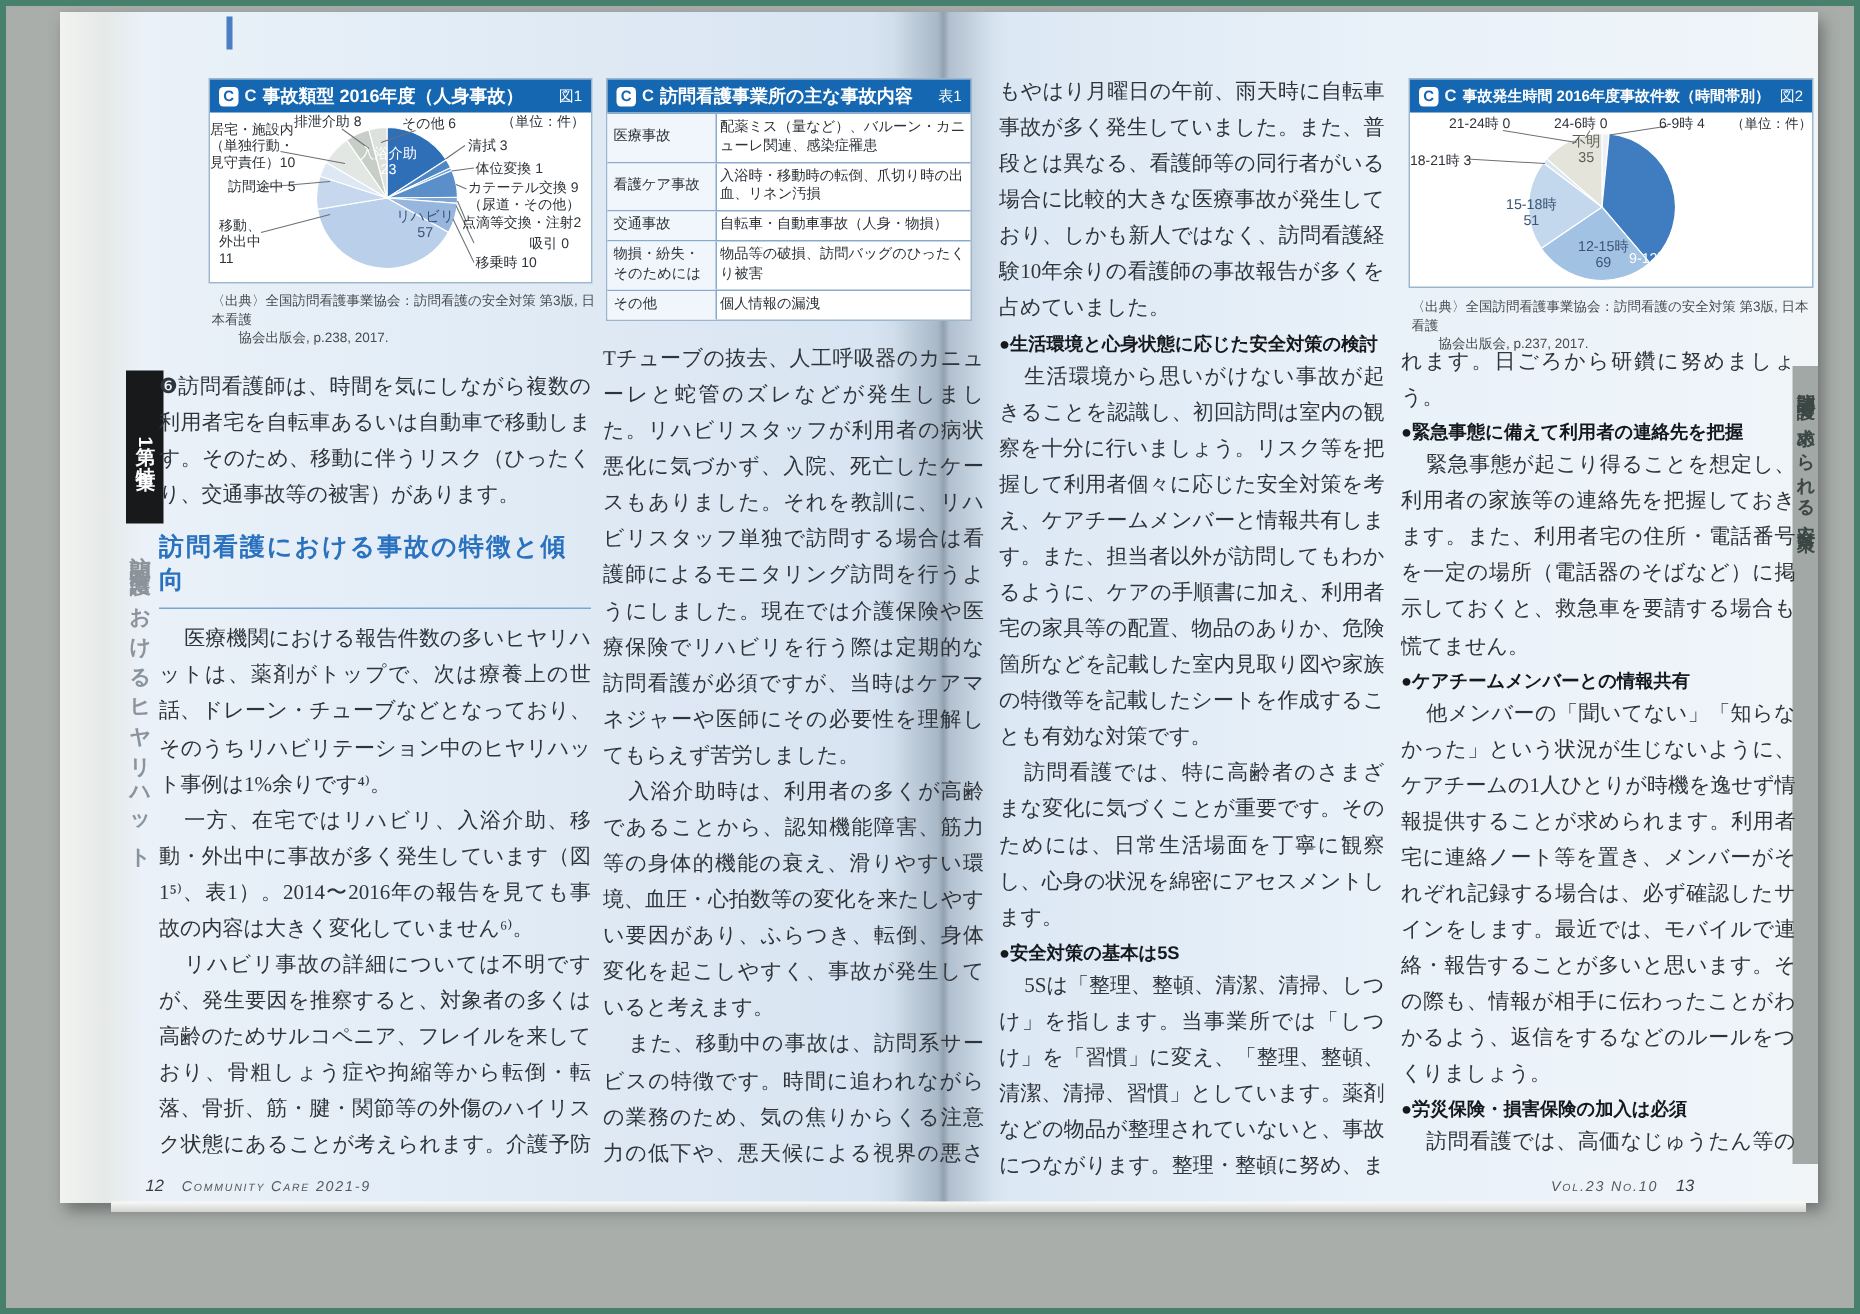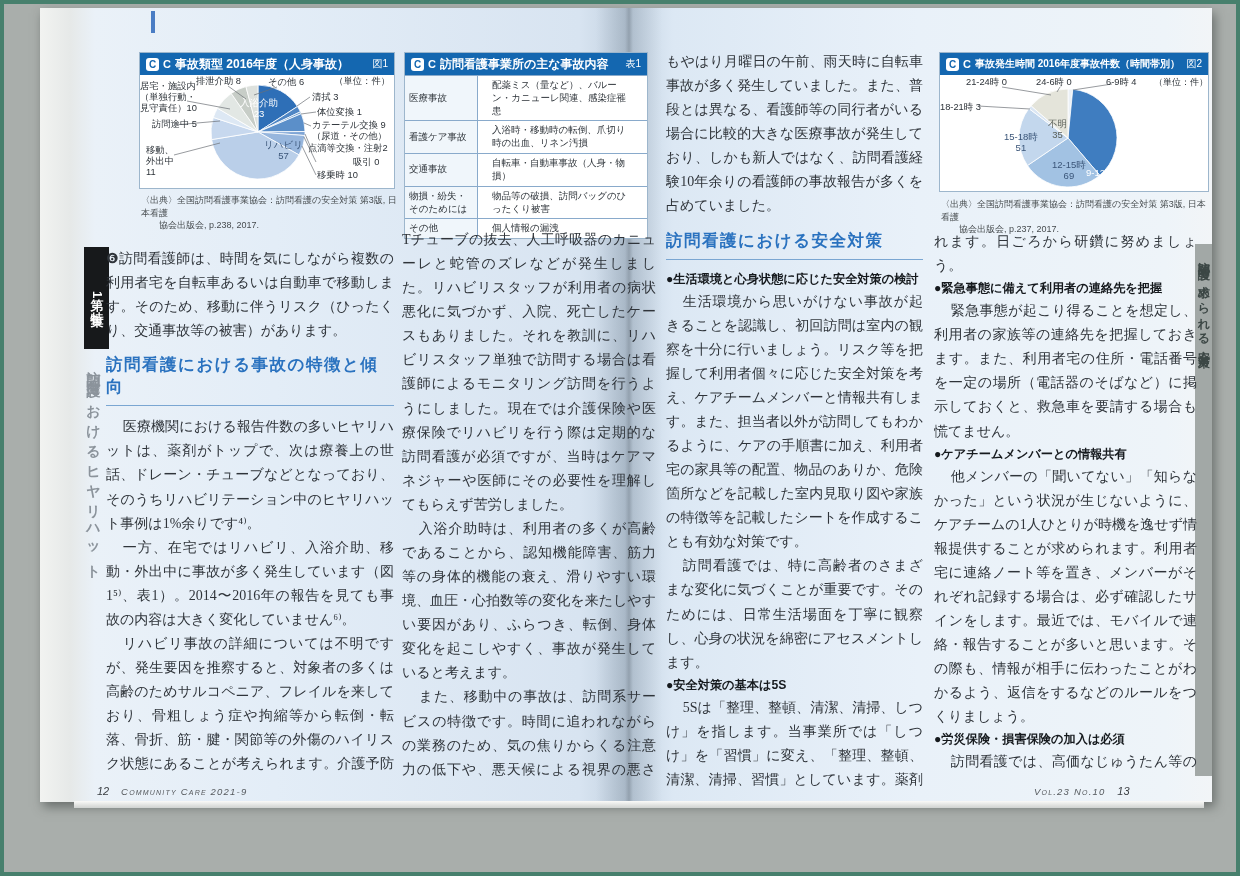--- a/index.html
+++ b/index.html
@@ -39,21 +39,21 @@
   .inlabel{position:absolute;font-size:9.5px;line-height:1.2;text-align:center;white-space:pre-line;color:#2c3238;}
   .inlabel.w{color:#fff;}
   .inlabel.d{color:#3a5578;}
   .ov{position:absolute;left:0;top:0;pointer-events:none;}
   .src{position:absolute;font-size:9px;color:#474c4f;line-height:1.4;white-space:pre-line;}
 
   
   .trow{display:flex;border-top:1px solid #89aacb;font-size:9.5px;line-height:1.35;color:#2c3238;}
   .trow .tl{width:64px;padding:3px 4px;border-right:1px solid #89aacb;background:#f0f6fb;
     display:flex;align-items:center;flex:none;}
-  .trow .tv{flex:1;padding:3px 14px;display:flex;align-items:center;}
+  .trow .tv{flex:1;padding:3px 2px;display:flex;align-items:center;}
 
   
   .col{position:absolute;overflow:hidden;}
   .col p{margin:0;font-size:14px;line-height:1.72;text-align:justify;color:#2f343a;
     font-family:"Liberation Serif","DejaVu Serif","DejaVu Sans",serif;}
   .col p.body-indent{text-indent:1.2em;}
   .col h2{margin:11px 0 9px;font-size:16.5px;color:#2a72bf;font-weight:bold;letter-spacing:1.5px;
     border-bottom:1.5px solid #7aa6d2;padding-bottom:7px;font-family:"Liberation Sans",sans-serif;}
   .col p.subhead{font-family:"Liberation Sans",sans-serif;font-weight:bold;color:#15191d;
     font-size:12.2px;text-align:left;}
@@ -193,21 +193,21 @@
             <line x1="120" y1="12" x2="117" y2="17"></line>
           <line x1="172" y1="9" x2="133" y2="15"></line>
             <line x1="38" y1="31" x2="90" y2="34"></line>
         </g>
       </svg>
       <span class="callout" style="left:26px;top:2px;">21-24時 0</span>
       <span class="callout" style="left:96px;top:2px;">24-6時 0</span>
       <span class="callout" style="left:166px;top:2px;">6-9時 4</span>
       <span class="callout" style="right:0px;top:2px;font-size:9px;">（単位：件）</span>
       <span class="callout" style="left:0px;top:27px;text-align:center;">18-21時 3</span>
-      <span class="inlabel" style="left:108px;top:43px;color:#5a5f58;">不明
+      <span class="inlabel" style="left:108px;top:14px;color:#5a5f58;">不明
 35</span>
       <span class="inlabel w" style="left:146px;top:48px;margin-top:44px;">9-12時
 96</span>
       <span class="inlabel d" style="left:112px;top:84px;">12-15時
 69</span>
       <span class="inlabel d" style="left:64px;top:56px;">15-18時
 51</span>
     </div>
   </div>
   <div class="src" style="left:937px;top:194px;width:266px;">〈出典〉全国訪問看護事業協会：訪問看護の安全対策 第3版, 日本看護
@@ -224,21 +224,20 @@
   <div class="col" style="left:398px;top:224px;width:254px;height:548px;">
     <p>Tチューブの抜去、人工呼吸器のカニューレと蛇管のズレなどが発生しました。リハビリスタッフが利用者の病状悪化に気づかず、入院、死亡したケースもありました。それを教訓に、リハビリスタッフ単独で訪問する場合は看護師によるモニタリング訪問を行うようにしました。現在では介護保険や医療保険でリハビリを行う際は定期的な訪問看護が必須ですが、当時はケアマネジャーや医師にその必要性を理解してもらえず苦労しました。</p>
     <p class="body-indent">入浴介助時は、利用者の多くが高齢であることから、認知機能障害、筋力等の身体的機能の衰え、滑りやすい環境、血圧・心拍数等の変化を来たしやすい要因があり、ふらつき、転倒、身体変化を起こしやすく、事故が発生していると考えます。</p>
     <p class="body-indent">また、移動中の事故は、訪問系サービスの特徴です。時間に追われながらの業務のため、気の焦りからくる注意力の低下や、悪天候による視界の悪さが事故につながります。自転車事故では、濡れた道路上の段差、白線、マンホール、点字ブロック等によるスリップが転倒、ケガを発生させています。</p>
     <h2>事故が起こりやすい背景と条件</h2>
 
   </div>
 
   <div class="col" style="left:662px;top:46px;width:257px;height:742px;">
     <p>もやはり月曜日の午前、雨天時に自転車事故が多く発生していました。また、普段とは異なる、看護師等の同行者がいる場合に比較的大きな医療事故が発生しており、しかも新人ではなく、訪問看護経験10年余りの看護師の事故報告が多くを占めていました。</p>
-    <h2>訪問看護における安全対策</h2>
     <p class="subhead">●生活環境と心身状態に応じた安全対策の検討</p>
     <p class="body-indent">生活環境から思いがけない事故が起きることを認識し、初回訪問は室内の観察を十分に行いましょう。リスク等を把握して利用者個々に応じた安全対策を考え、ケアチームメンバーと情報共有します。また、担当者以外が訪問してもわかるように、ケアの手順書に加え、利用者宅の家具等の配置、物品のありか、危険箇所などを記載した室内見取り図や家族の特徴等を記載したシートを作成することも有効な対策です。</p>
     <p class="body-indent">訪問看護では、特に高齢者のさまざまな変化に気づくことが重要です。そのためには、日常生活場面を丁寧に観察し、心身の状況を綿密にアセスメントします。</p>
     <p class="subhead">●安全対策の基本は5S</p>
     <p class="body-indent">5Sは「整理、整頓、清潔、清掃、しつけ」を指します。当事業所では「しつけ」を「習慣」に変え、「整理、整頓、清潔、清掃、習慣」としています。薬剤などの物品が整理されていないと、事故につながります。整理・整頓に努め、また、清潔・清掃を心がけ、これらが職場の決まりごと、習慣になるようにします。</p>
     <p class="subhead">●知識と技術の確実な習得</p>
     <p class="body-indent">訪問看護師は、基本、単独で訪問することから、1人で判断・実践できる力が必要です。そのため、十分な同行訪問、伝達研修会・事例検討会・外部研修会の参加などをとおして、安全対策に関する知識・技術を備えることが求めら</p>
   </div>
 
   <div class="col" style="left:930px;top:226px;width:263px;height:548px;">

